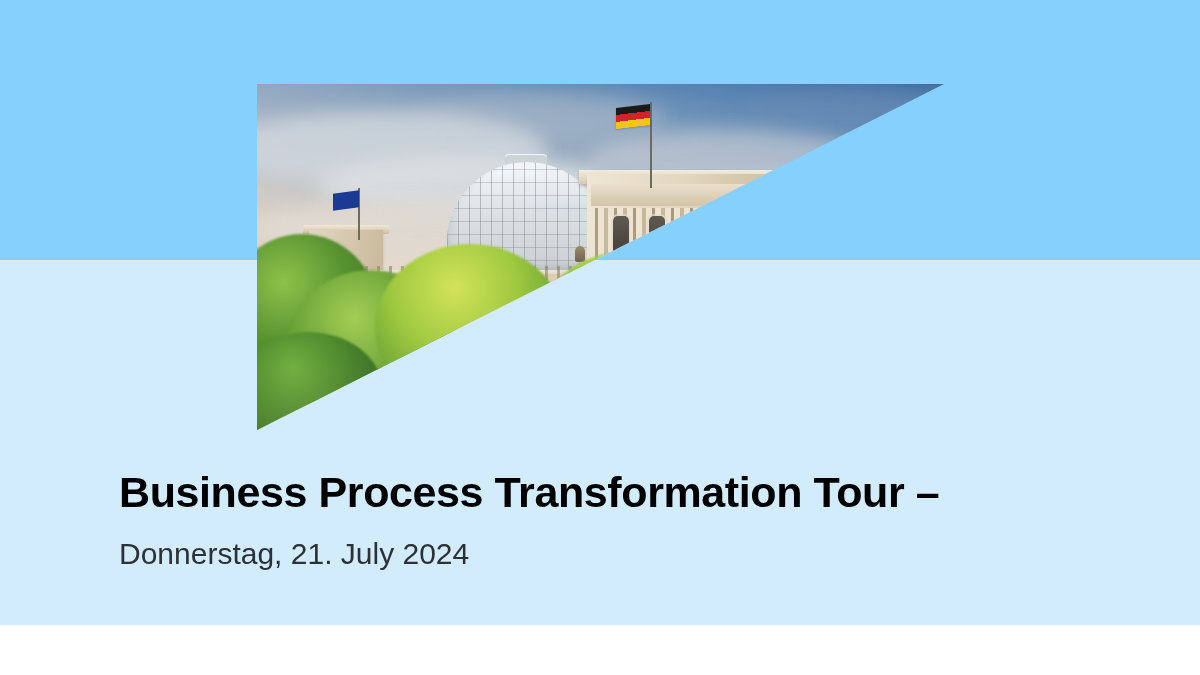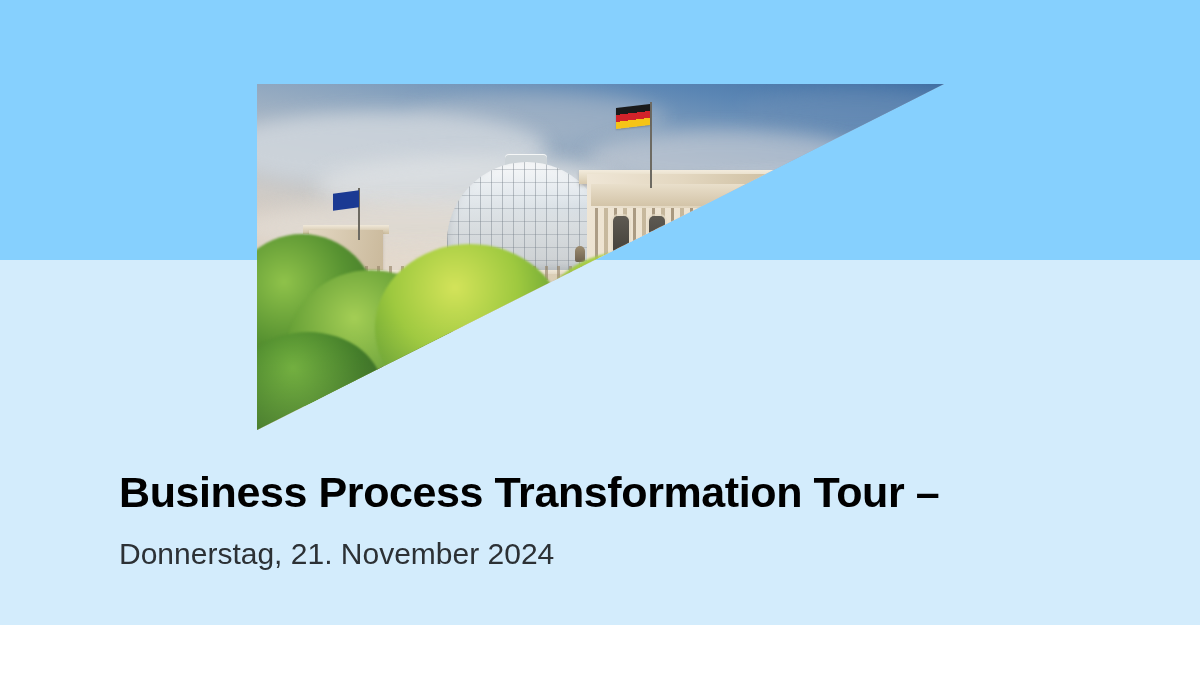--- a/index.html
+++ b/index.html
@@ -417,16 +417,16 @@
       <div class="tree" style="left:278px;top:168px;width:180px;height:162px;background:radial-gradient(circle at 44% 26%, #c9de55 0%, #93c33c 42%, #55902e 76%, #31601f 100%);"></div>
 
       <div class="photo-grade"></div>
     </div>
   </div>
 
   <div class="text-block">
     <h1 class="title">
       <span>Business Process Transformation Tour –</span><br>
     </h1>
-    <p class="subtitle">Donnerstag, 21. November 2024</p>
+    <p class="subtitle">Donnerstag, 21. July 2024</p>
   </div>
 
 </div>
 
 </body></html>

